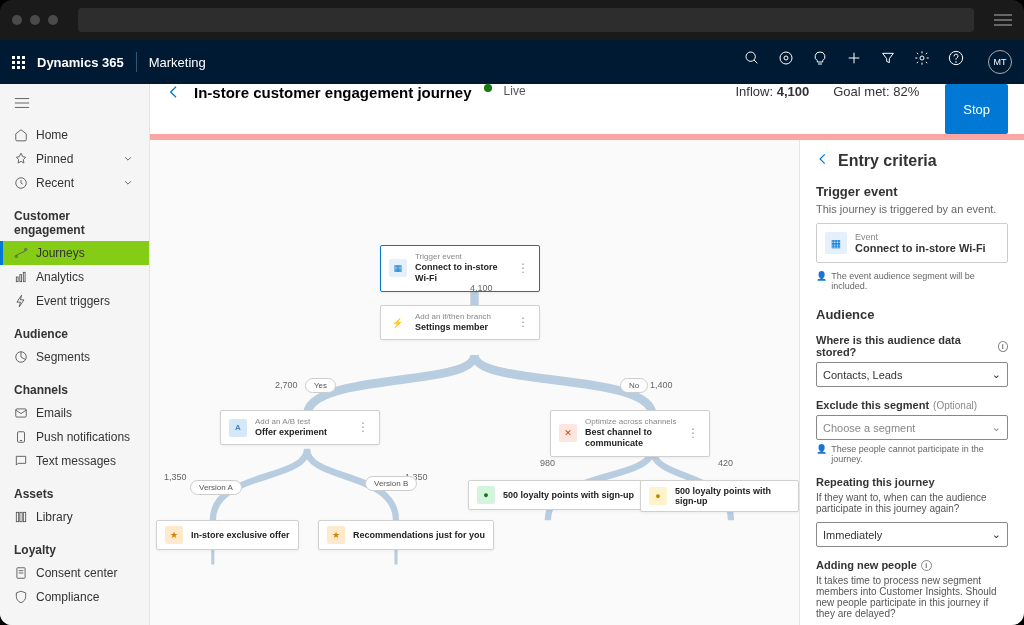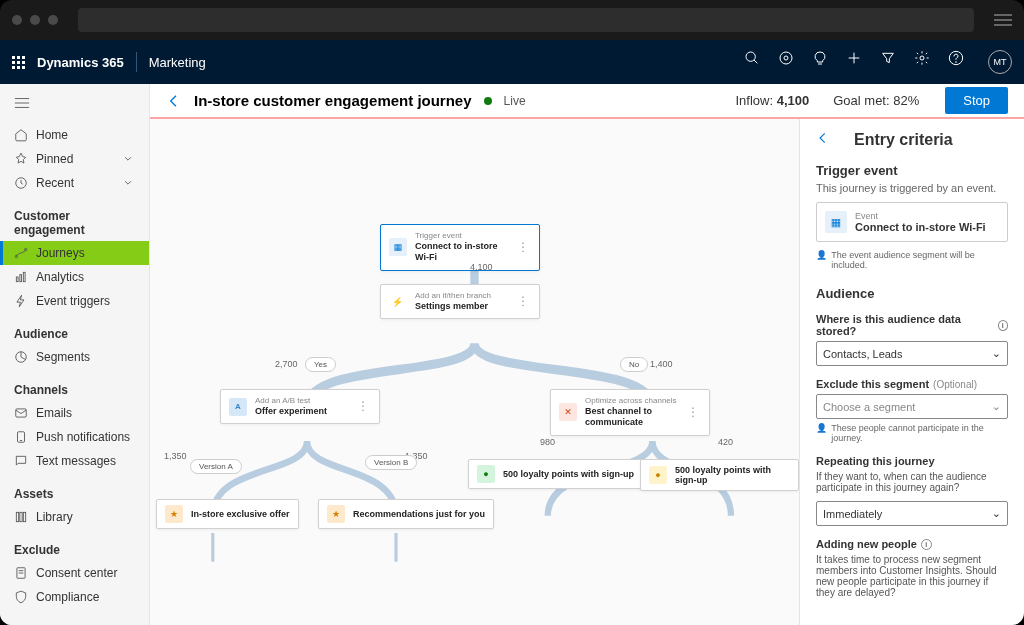--- a/index.html
+++ b/index.html
@@ -28,21 +28,21 @@
 .sidebar .hamburger { padding: 4px 14px 10px; }
 .sidebar .hamburger svg { width: 16px; height: 14px; stroke: #555; }
 .nav-item { display: flex; align-items: center; gap: 8px; padding: 5px 14px; color: #333; cursor: pointer; position: relative; }
 .nav-item.active { background: #84cc16; }
 .nav-item.active::before { content: ""; position: absolute; left: 0; top: 0; bottom: 0; width: 3px; background: #0078d4; }
 .nav-item svg { width: 14px; height: 14px; stroke: #555; fill: none; stroke-width: 1.5; flex-shrink: 0; }
 .nav-item .chev { margin-left: auto; }
 .nav-group { padding: 14px 14px 4px; font-size: 12px; font-weight: 600; color: #333; }
 
 .content { flex: 1; display: flex; flex-direction: column; overflow: hidden; }
-.content-header { height: 35px; border-bottom: 2px solid #fca5a5; display: flex; align-items: center; padding: 0 16px; gap: 12px; font-size: 13px; }
+.content-header { height: 56px; border-bottom: 6px solid #fca5a5; display: flex; padding: 0 16px; gap: 12px; font-size: 13px; }
 .content-header .back { color: #0078d4; cursor: pointer; }
 .content-header h1 { font-size: 15px; font-weight: 600; }
 .status-dot { width: 8px; height: 8px; background: #107c10; border-radius: 50%; }
 .content-header .spacer { flex: 1; }
 .metric { color: #333; }
 .metric b { font-weight: 600; }
 .stop-btn { background: #0078d4; color: #fff; border: none; padding: 6px 18px; font-size: 13px; border-radius: 2px; cursor: pointer; }
 
 .workspace { flex: 1; display: flex; overflow: hidden; }
 .canvas { flex: 1; position: relative; background: #fafafa; overflow: hidden; }
@@ -62,21 +62,21 @@
 .node .txt { flex: 1; line-height: 1.25; }
 .node .lbl { color: #888; font-size: 8px; }
 .node .ttl { color: #222; font-size: 9px; font-weight: 600; }
 .node .menu { color: #999; font-size: 12px; line-height: 0.4; padding: 0 2px; cursor: pointer; }
 .node.selected { border: 1.5px solid #0078d4; }
 
 .count { position: absolute; font-size: 9px; color: #666; }
 .pill { position: absolute; background: #fff; border: 1px solid #ccc; border-radius: 10px; font-size: 8px; color: #555; padding: 2px 8px; }
 
 .panel { width: 225px; border-left: 1px solid #e5e5e5; padding: 12px 16px; overflow-y: auto; font-size: 11px; color: #333; }
-.panel-head { display: flex; align-items: flex-start; gap: 24px; margin-bottom: 14px; }
+.panel-head { display: flex; align-items: flex-start; gap: 8px; margin-bottom: 14px; }
 .panel-head svg { stroke: #0078d4; }
 .panel-head h2 { font-size: 16px; font-weight: 600; }
 .panel h3 { font-size: 13px; font-weight: 600; margin: 16px 0 4px; }
 .panel h3:first-of-type { margin-top: 6px; }
 .panel .sub { color: #666; margin-bottom: 8px; }
 .event-card { border: 1px solid #ccc; border-radius: 2px; display: flex; gap: 8px; padding: 8px; align-items: center; margin: 8px 0; }
 .event-card .ei { width: 22px; height: 22px; background: #e5f0fb; color: #0078d4; display: flex; align-items: center; justify-content: center; border-radius: 2px; }
 .event-card .lbl { font-size: 9px; color: #888; }
 .event-card .ttl { font-size: 11px; font-weight: 600; }
 .note { font-size: 9px; color: #666; display: flex; gap: 4px; align-items: flex-start; margin-top: 4px; }
@@ -252,21 +252,21 @@
           <div class="nav-group">Assets</div>
           <div class="nav-item">
     <svg viewBox="0 0 24 24">
               <rect x="4" y="4" width="4" height="16"></rect>
               <rect x="10" y="4" width="4" height="16"></rect>
               <rect x="16" y="4" width="4" height="16"></rect>
             </svg>
     <span>Library</span>
 
   </div>
-          <div class="nav-group">Exclude</div>
+          <div class="nav-group">Loyalty</div>
           <div class="nav-item">
     <svg viewBox="0 0 24 24">
               <rect x="5" y="3" width="14" height="18" rx="1"></rect>
               <line x1="8" y1="8" x2="16" y2="8"></line>
               <line x1="8" y1="12" x2="16" y2="12"></line>
             </svg>
     <span>Consent center</span>
 
   </div>
           <div class="nav-item">

